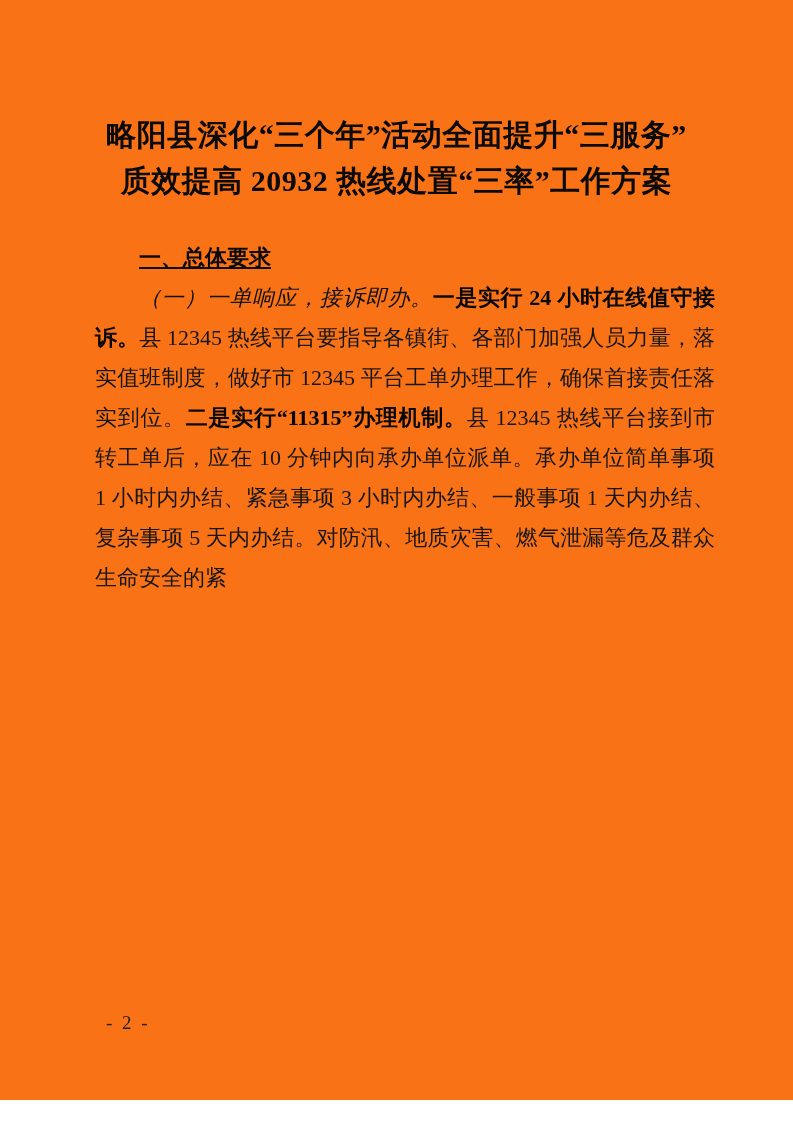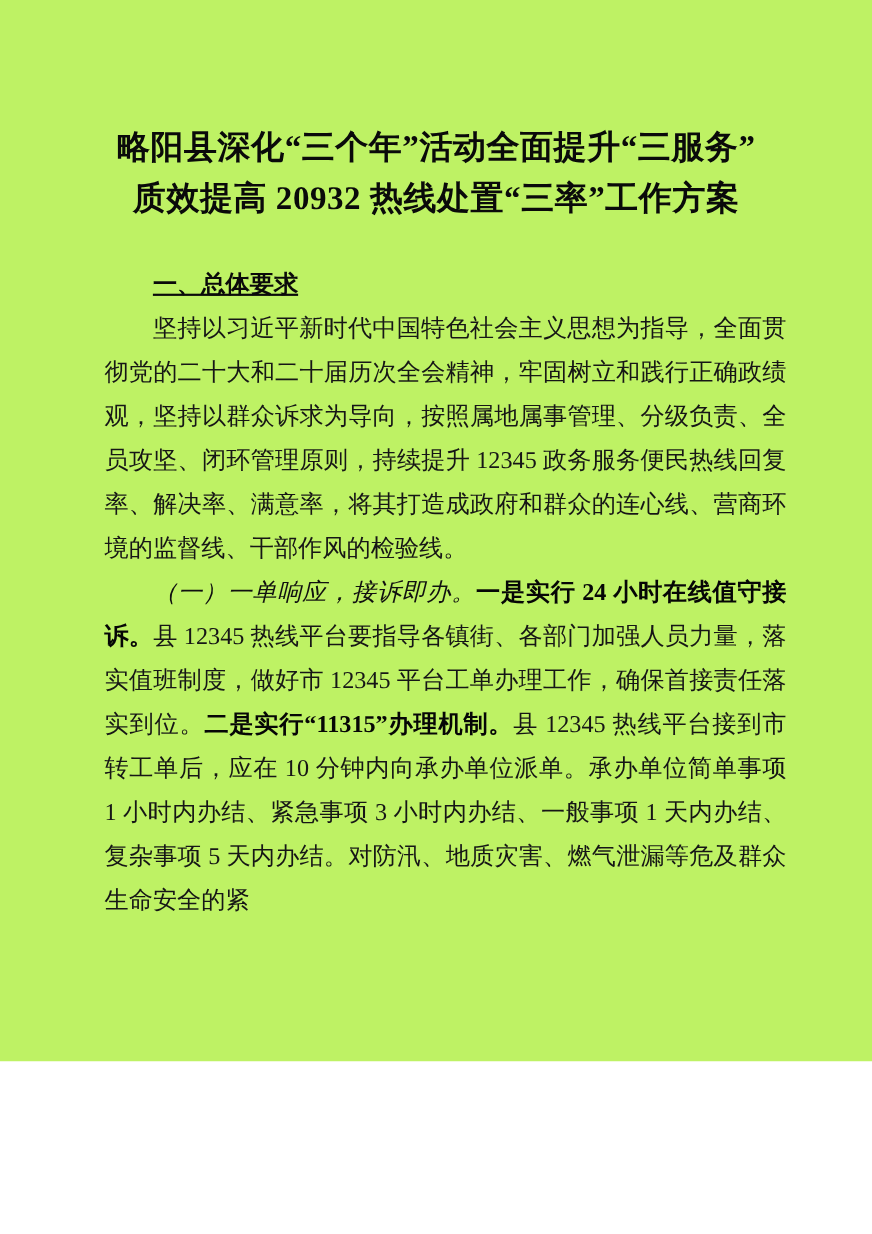--- a/index.html
+++ b/index.html
@@ -3,22 +3,22 @@
 <meta charset="utf-8">
 <style>
   html, body {
     margin: 0;
     padding: 0;
     background: #ffffff;
   }
   .page {
     position: relative;
     width: 793px;
-    height: 965px;
-    background: #bef264;
+    height: 1100px;
+    background: #f97316;
     color: #111111;
     overflow: hidden;
     font-family: "Liberation Serif", "DejaVu Serif", serif;
   }
   .doc-title {
     position: absolute;
     top: 112px;
     left: 40px;
     right: 40px;
     text-align: center;
@@ -89,21 +89,20 @@
 
   <div class="doc-title">
     <div>略阳县深化“三个年”活动全面提升“三服务”</div>
     <div>质效提高 20932 热线处置“三率”工作方案</div>
   </div>
 
   <div class="doc-body">
 
     <h2 class="section-heading">一、总体要求</h2>
 
-    <p class="para">坚持以习近平新时代中国特色社会主义思想为指导，全面贯彻党的二十大和二十届历次全会精神，牢固树立和践行正确政绩观，坚持以群众诉求为导向，按照属地属事管理、分级负责、全员攻坚、闭环管理原则，持续提升 12345 政务服务便民热线回复率、解决率、满意率，将其打造成政府和群众的连心线、营商环境的监督线、干部作风的检验线。</p>
 
 
     <p class="para"><span class="lead-kai">（一）一单响应，接诉即办。</span><span class="bold-run">一是实行 24 小时在线值守接诉。</span><span class="plain-run">县 12345 热线平台要指导各镇街、各部门加强人员力量，落实值班制度，做好市 12345 平台工单办理工作，确保首接责任落实到位。</span><span class="bold-run">二是实行“11315”办理机制。</span><span class="plain-run">县 12345 热线平台接到市转工单后，应在 10 分钟内向承办单位派单。承办单位简单事项 1 小时内办结、紧急事项 3 小时内办结、一般事项 1 天内办结、复杂事项 5 天内办结。对防汛、地质灾害、燃气泄漏等危及群众生命安全的紧</span></p>
   </div>
 
   <div class="page-number">- 2 -</div>
 
 </div>
 
 </body></html>

